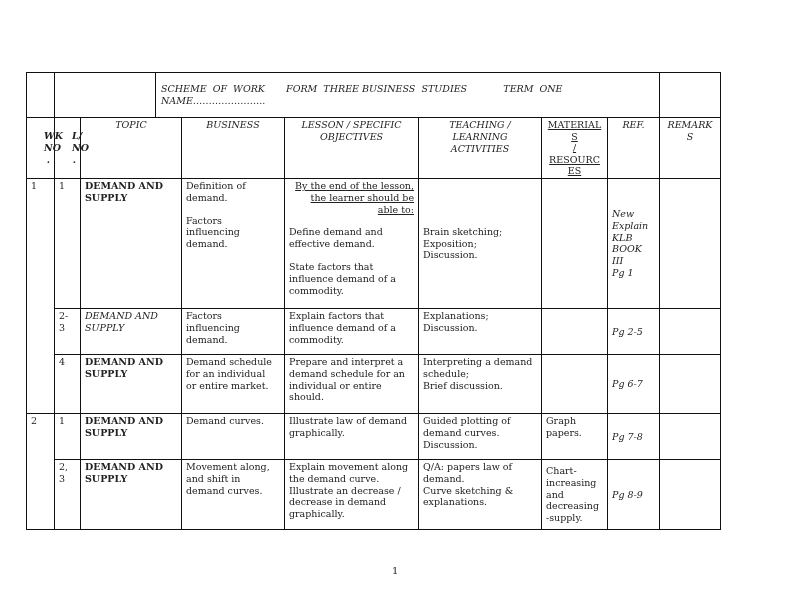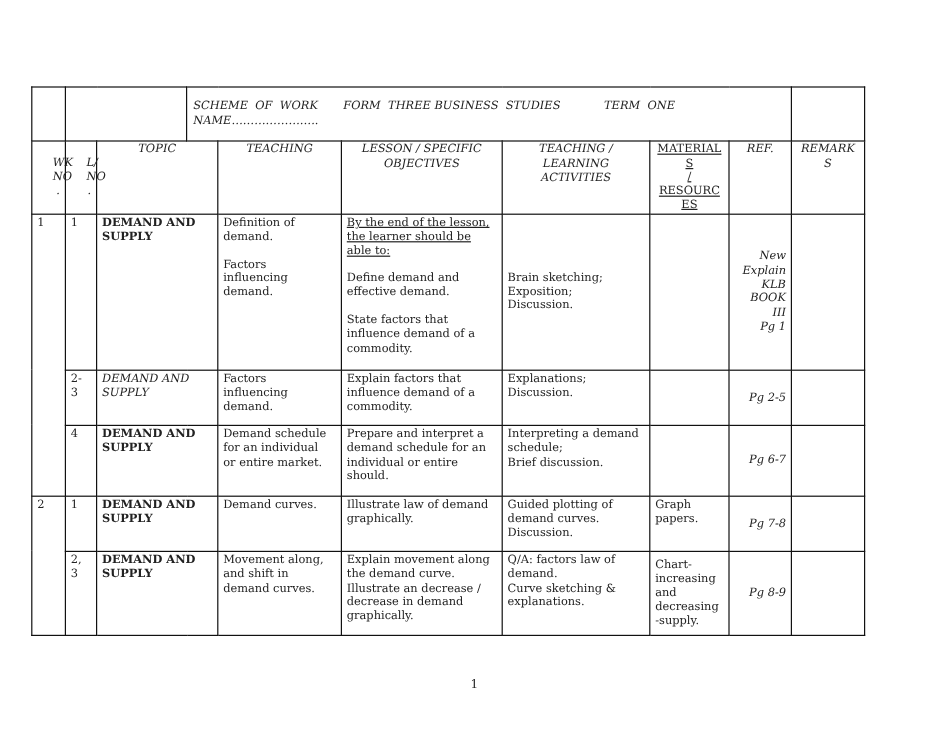--- a/index.html
+++ b/index.html
@@ -7,27 +7,27 @@
          font-family: "DejaVu Serif", "Liberation Serif", serif; color: #222; }
   .page { position: absolute; left: 0; top: 0; width: 792px; height: 448px; }
   table.scheme { position: absolute; left: 26px; top: 72px; border-collapse: collapse;
                  table-layout: fixed; width: 694px; font-size: 9.5px; line-height: 11.8px; }
   table.scheme td { border: 1.3px solid #111; vertical-align: top; padding: 1px 4px; }
   .title-row td { height: 42px; }
   .title-cell { vertical-align: middle !important; font-style: italic; padding-left: 5px !important; }
   .title-line { white-space: pre; }
   .hdr td { height: 56px; font-style: italic; text-align: center; vertical-align: middle; padding: 1px 2px; }
   .hdr td.topic-h { vertical-align: top; }
-  .hdr td.wk-h, .hdr td.ln-h { text-align: right; vertical-align: middle; padding-left: 17px; }
+  .hdr td.wk-h, .hdr td.ln-h { text-align: right; vertical-align: middle; padding-left: 17px; font-weight: bold; }
   .hdr td.mat-h { font-style: normal; line-height: 11.6px; text-decoration: underline; }
   .bold { font-weight: bold; }
   .ital { font-style: italic; }
-  .u { text-decoration: underline; }
+  .u { text-decoration: underline; text-align: right; }
   .gap { height: 11px; }
-  .ref { font-style: italic; vertical-align: middle !important; text-align: right; }
+  .ref { font-style: italic; vertical-align: middle !important; }
   .mid { vertical-align: middle !important; }
   .pageno { position: absolute; left: 392px; top: 565px; font-size: 10px; }
   .block { display: block; }
 </style>
 </head>
 <body>
 
 <div class="page">
   <table class="scheme">
     <colgroup>
@@ -57,21 +57,21 @@
         <span class="block">WK</span>
             <span class="block">NO</span>
             <span class="block">.</span>
       </td>
       <td class="ln-h">
         <span class="block">L/</span>
             <span class="block">NO</span>
             <span class="block">.</span>
       </td>
       <td colspan="2" class="topic-h">TOPIC</td>
-      <td>TEACHING</td>
+      <td>BUSINESS</td>
       <td>
         <span class="block">LESSON / SPECIFIC</span>
             <span class="block">OBJECTIVES</span>
       </td>
       <td>
         <span class="block">TEACHING /</span>
             <span class="block">LEARNING</span>
             <span class="block">ACTIVITIES</span>
       </td>
       <td class="mat-h">
@@ -225,21 +225,21 @@
             <span class="block">demand curves.</span>
       </td>
       <td>
         <span class="block">Explain movement along</span>
             <span class="block">the demand curve.</span>
             <span class="block">Illustrate an decrease /</span>
             <span class="block">decrease in demand</span>
             <span class="block">graphically.</span>
       </td>
       <td>
-        <span class="block">Q/A: factors law of</span>
+        <span class="block">Q/A: papers law of</span>
             <span class="block">demand.</span>
             <span class="block">Curve sketching &amp;</span>
             <span class="block">explanations.</span>
       </td>
       <td class="mid">
         <span class="block">Chart-</span>
             <span class="block">increasing</span>
             <span class="block">and</span>
             <span class="block">decreasing</span>
             <span class="block">-supply.</span>

